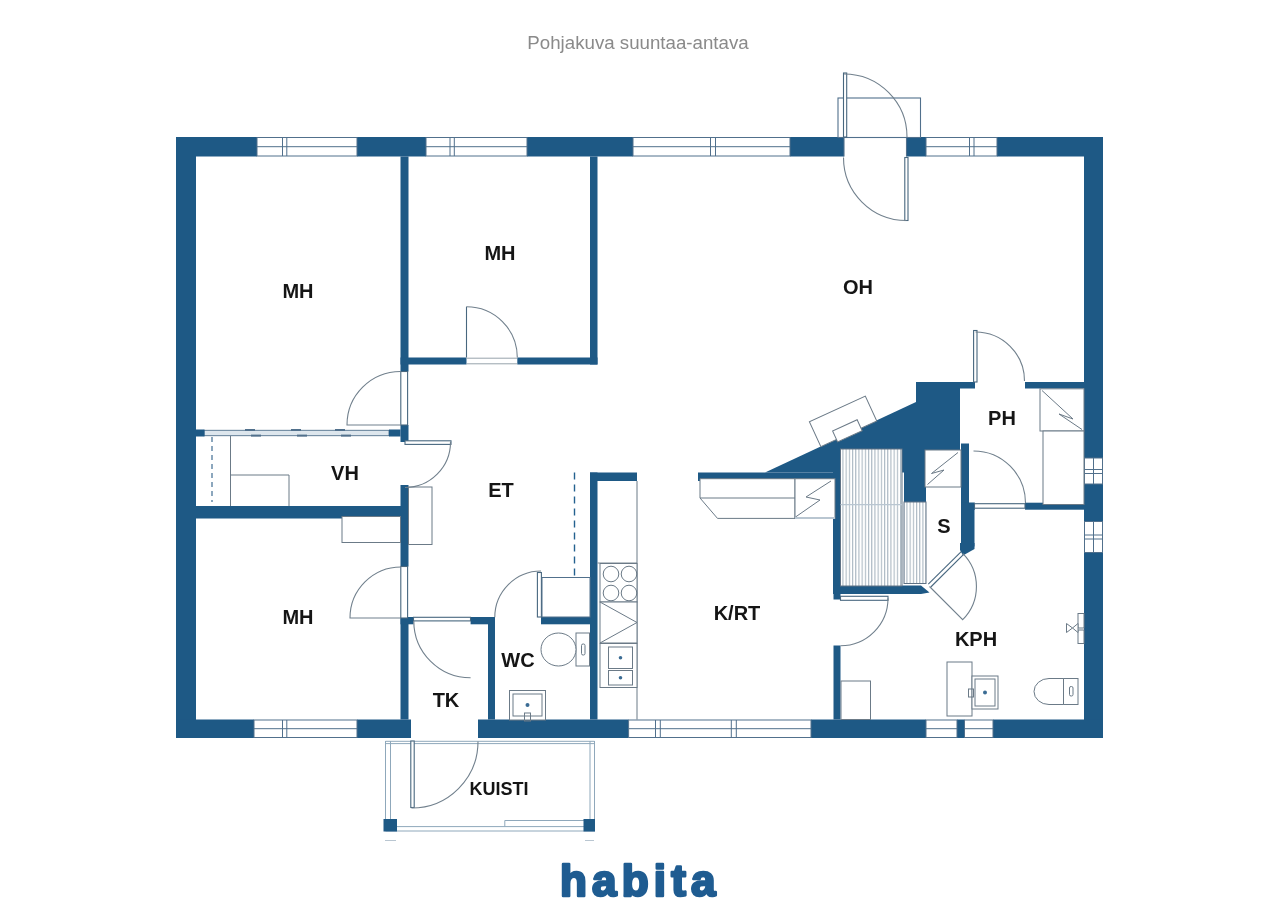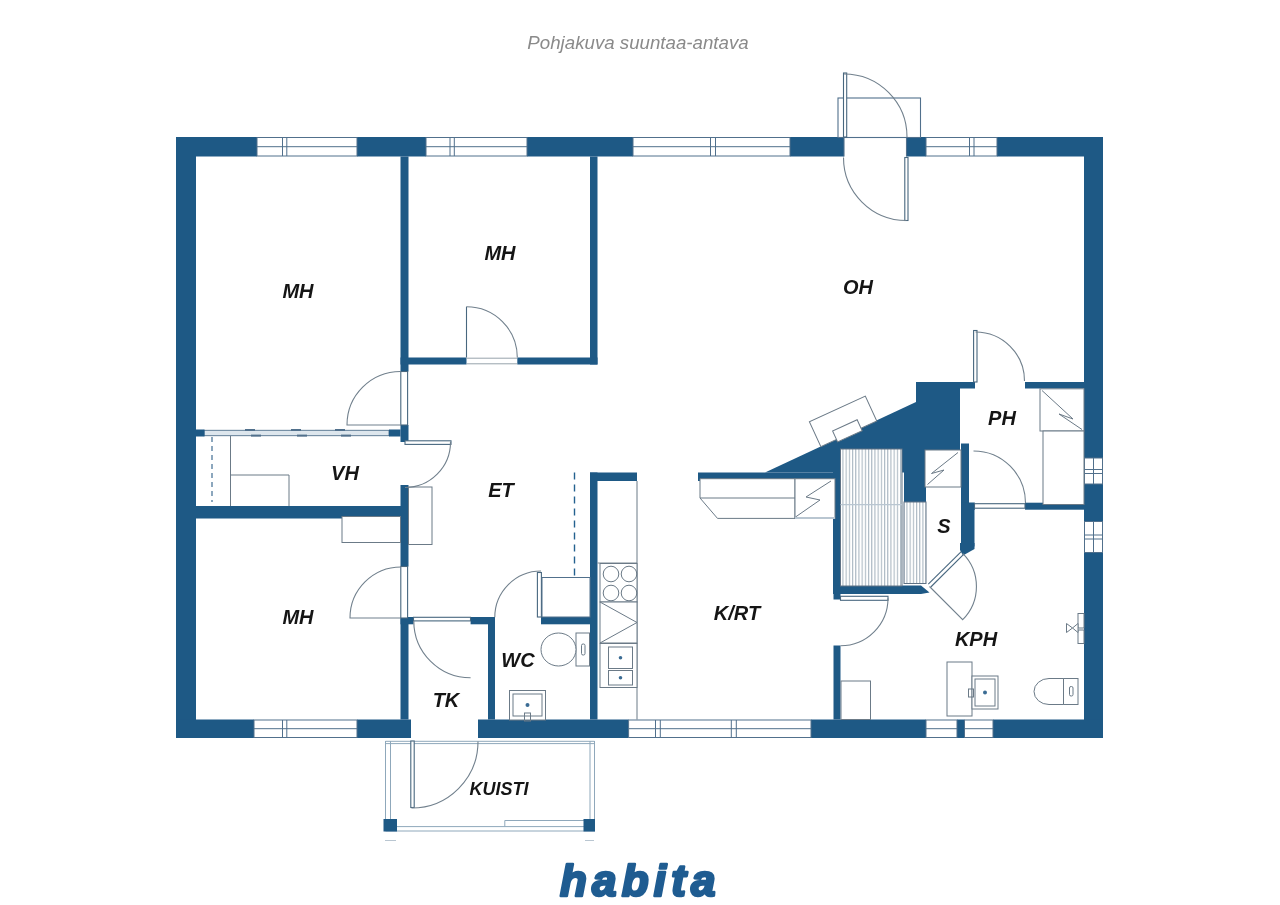--- a/index.html
+++ b/index.html
@@ -1,17 +1,17 @@
 <!DOCTYPE html>
 <html><head>
 <meta charset="utf-8">
 <style>
   html,body{margin:0;padding:0;background:#ffffff;}
   .page{position:relative;width:1280px;height:905px;background:#ffffff;overflow:hidden;
-        font-family:"Liberation Sans", sans-serif;font-style:italic;}
+        font-family:"Liberation Sans", sans-serif;}
   svg{display:block;}
   text{font-family:"Liberation Sans", sans-serif;}
 </style>
 </head>
 <body>
 <div class="page">
 <svg width="1280" height="905" viewBox="0 0 1280 905">
 <defs>
 <pattern id="hatch" width="3.2" height="4" patternUnits="userSpaceOnUse">
   <rect x="0" y="0" width="3.2" height="4" fill="#ffffff"></rect>

